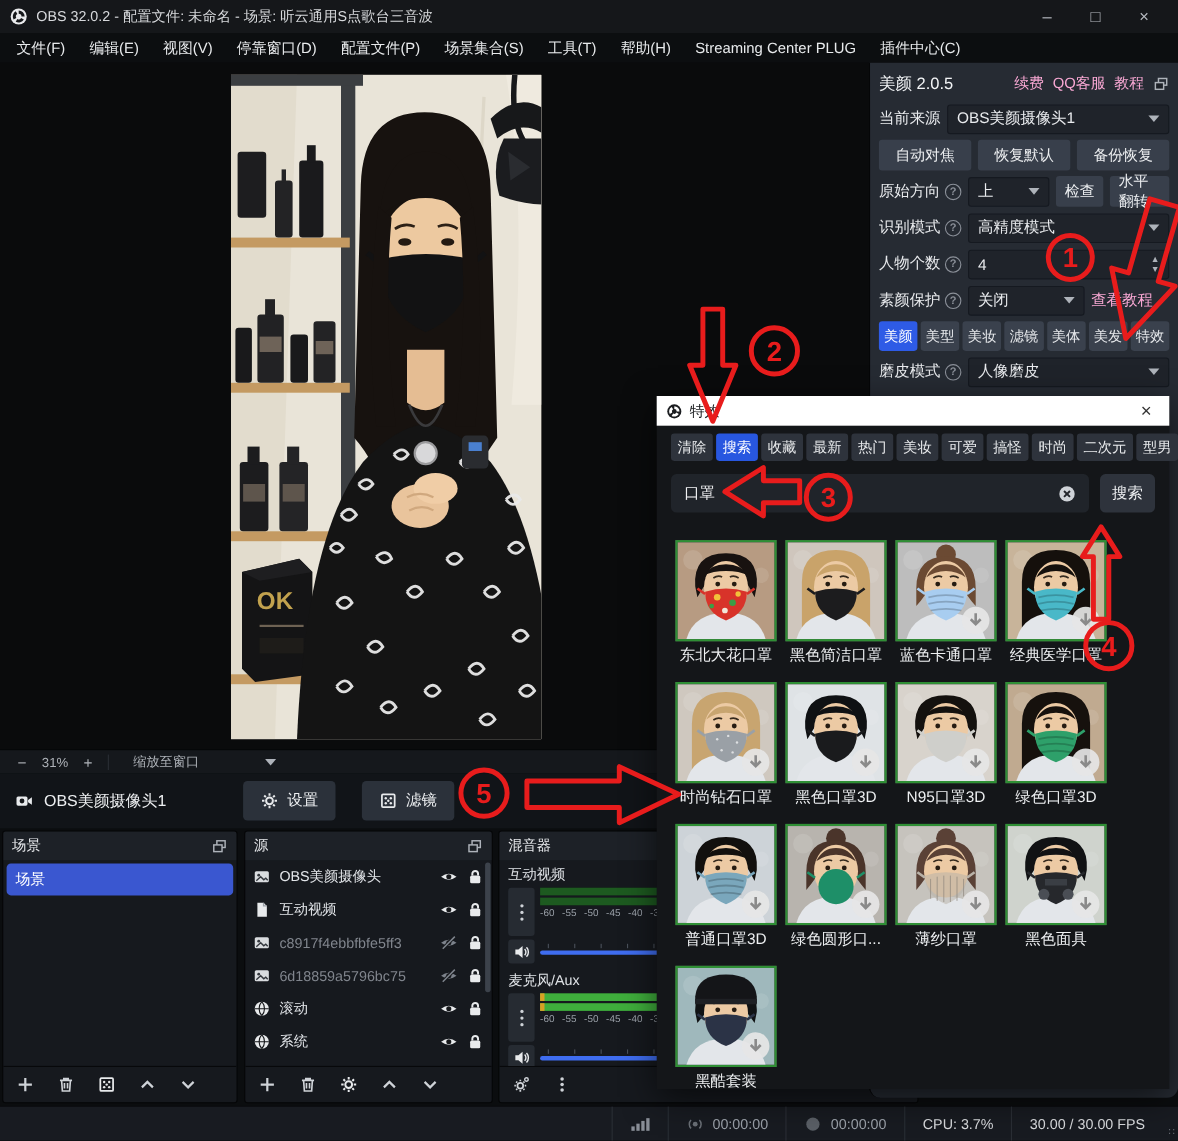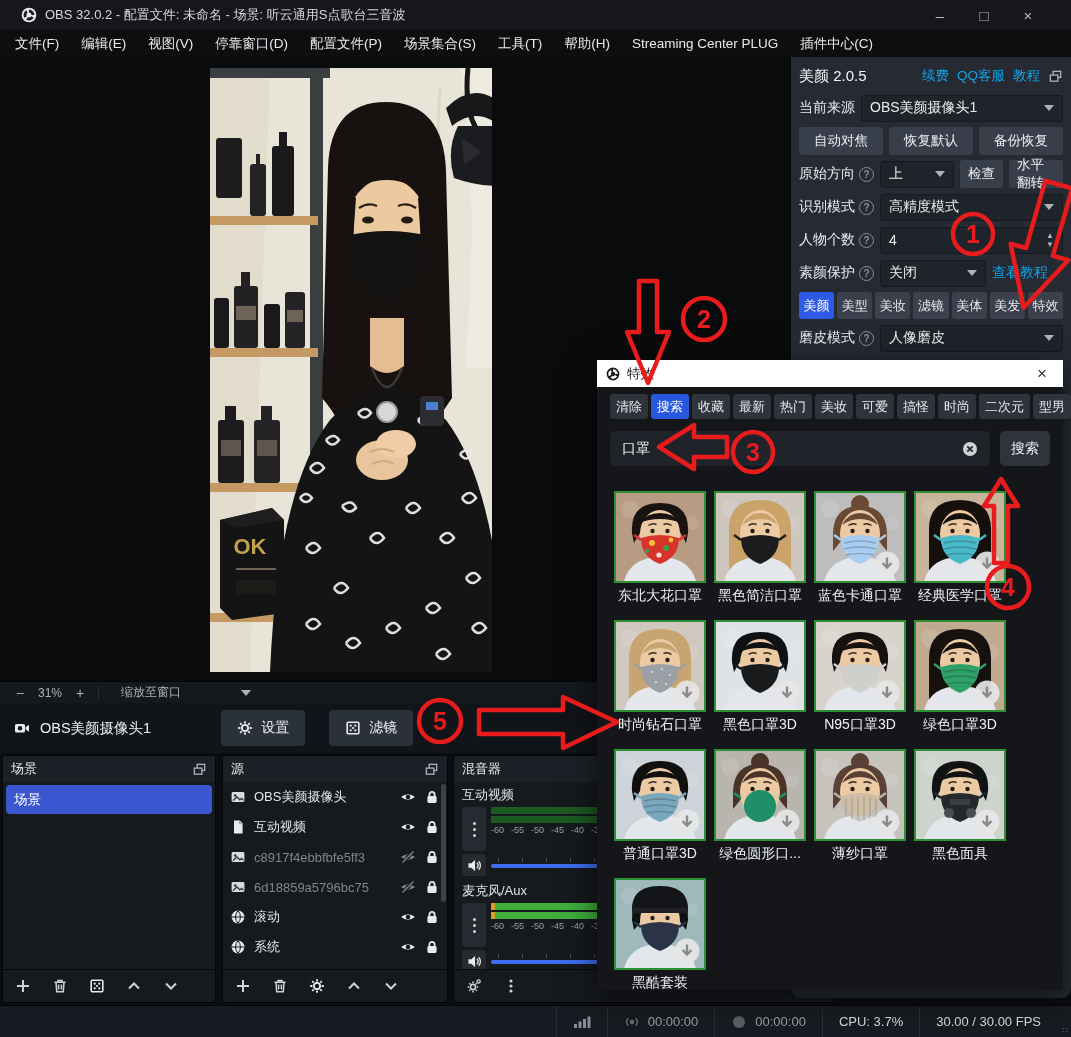--- a/index.html
+++ b/index.html
@@ -1,20 +1,20 @@
 <!DOCTYPE html>
 <html><head>
 <meta charset="utf-8">
 <style>
 *{margin:0;padding:0;box-sizing:border-box}
 html,body{width:1071px;height:1037px;overflow:hidden}
 body{font-family:"Liberation Sans","DejaVu Sans",sans-serif;background:#0b0d0f;color:#dfe2e6;position:relative}
 svg{display:block}
 
-.titlebar{position:absolute;left:0;top:0;width:1071px;height:30px;background:#15171a;display:flex;align-items:center;padding:0 21px;gap:8px}
+.titlebar{position:absolute;left:0;top:0;width:1071px;height:30px;background:#15171a;display:flex;align-items:center;padding:0 9px;gap:8px}
 .titlebar .t-title{font-size:13px;color:#d6d8db;flex:1;white-space:nowrap}
 .winbtns{display:flex}
 .winbtn{width:44px;height:30px;display:flex;align-items:center;justify-content:center;color:#b6bac0;font-size:15px}
 
 .menubar{position:absolute;left:0;top:30px;width:1071px;height:27px;background:#0c0e10;display:flex;align-items:flex-start;padding-left:4px}
 .menu-item{padding:0 11px;font-size:13.5px;color:#e8eaec;height:27px;display:flex;align-items:center}
 
 .canvas{position:absolute;left:0;top:57px;width:790px;height:624px;background:#0a0b0c;overflow:hidden}
 .video{position:absolute;left:210px;top:11px;width:282px;height:604px;background:#e9e4d8;overflow:hidden}
 
@@ -60,21 +60,21 @@
 
 .statusbar{position:absolute;left:0;top:1005px;width:1071px;height:32px;background:#181b21;border-top:1px solid #050607;display:flex;align-items:stretch;font-size:13px;color:#c9ccd1}
 .sb-spacer{flex:1}
 .sb-group{display:flex;align-items:center;gap:8px;padding:0 16px;border-left:1px solid #2a2e35;color:#9aa0a8}
 .sb-group.bright{color:#d8dadd}
 .sb-grip{position:absolute;right:2px;bottom:2px;color:#6a6f76;font-size:9px;letter-spacing:1px}
 
 .beauty{position:absolute;left:790px;top:57px;width:281px;height:941px;background:#262b33;border-left:1px solid #050607;border-radius:0 0 10px 10px;padding:6px 8px;font-size:14px}
 .b-head{height:26px;display:flex;align-items:center;gap:8px;margin-bottom:5px}
 .b-title{font-size:15px;color:#f2f4f6;flex:1}
-.b-link{color:#0ea5e9;font-size:13.5px}
+.b-link{color:#f9a8d4;font-size:13.5px}
 .brow{height:28px;display:flex;align-items:center;gap:6px;margin-bottom:5px}
 .blabel{color:#e9ebee;white-space:nowrap;display:flex;align-items:center;gap:4px}
 .qi{width:15px;height:15px;border:1.5px solid #8b9099;border-radius:50%;font-size:10px;color:#8b9099;display:flex;align-items:center;justify-content:center;font-weight:bold}
 .bsel{height:27px;background:#1f232a;border:1px solid #151920;border-radius:3px;display:flex;align-items:center;padding:0 8px;color:#e9ebee;position:relative}
 .bsel .caret{margin-left:auto;width:0;height:0;border-left:5px solid transparent;border-right:5px solid transparent;border-top:6px solid #aeb3ba}
 .bbtn{height:28px;background:#383f4b;border-radius:3px;display:flex;align-items:center;justify-content:center;color:#edeff1;font-size:13.5px;padding:0 8px}
 .btnrow{display:flex;gap:6px;margin-bottom:5px}
 .btnrow .bbtn{flex:1}
 .btabs{display:flex;gap:3px;margin-bottom:5px}
 .btab{flex:1;height:27px;background:#3a414d;border-radius:3px;display:flex;align-items:center;justify-content:center;font-size:13px;color:#e6e8eb}

